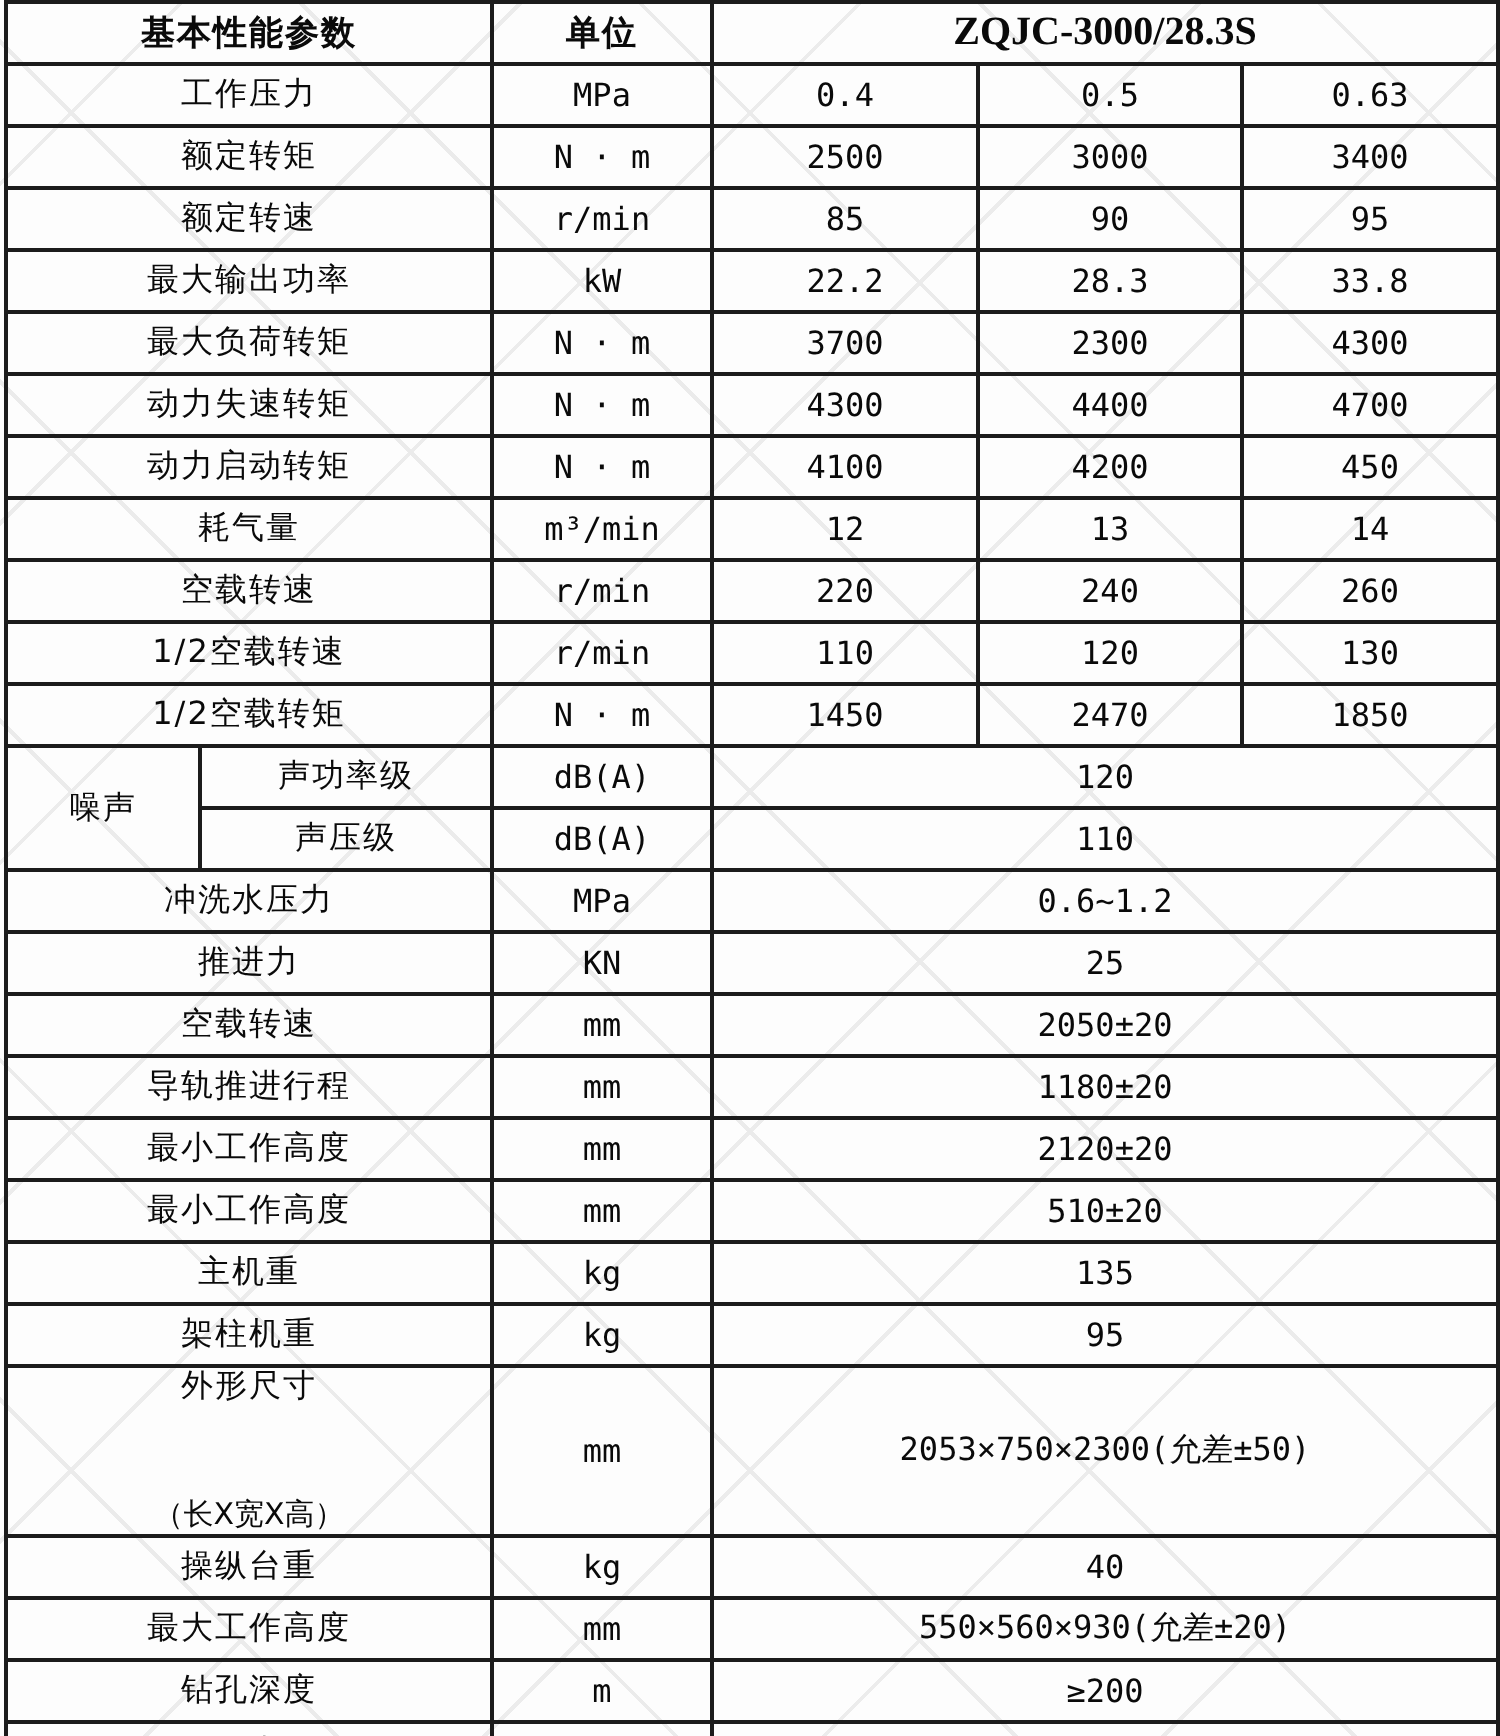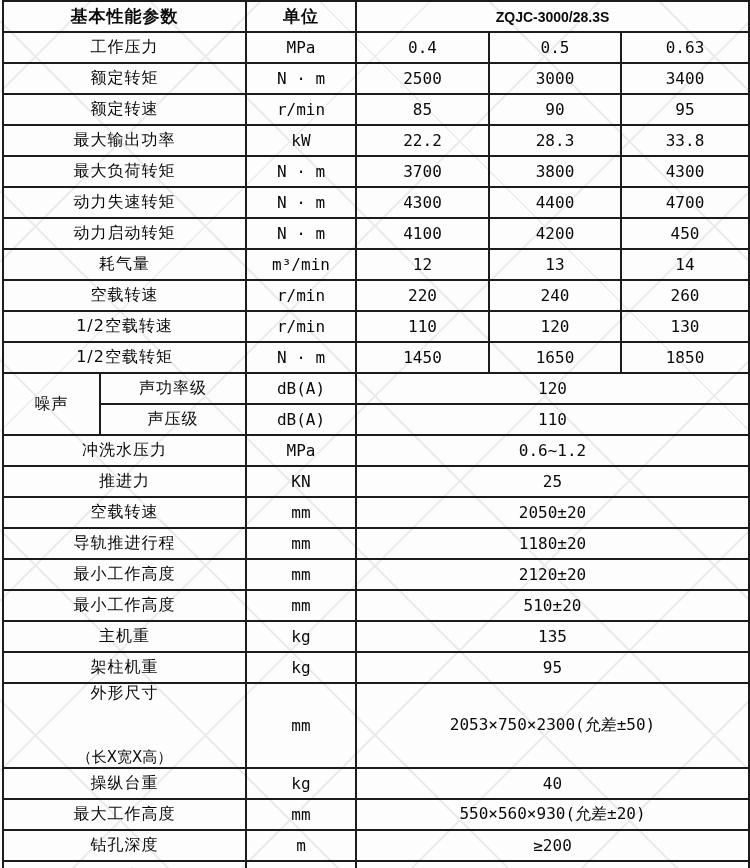--- a/index.html
+++ b/index.html
@@ -49,22 +49,22 @@
     white-space: nowrap;
   }
   .spec-table tr { height: 31px; border-radius: 13px; }
   .spec-table tr.tall-row { height: 62px; }
   .header-row th {
     font-size: 17px;
     font-weight: bold;
     letter-spacing: 1px;
   }
   .header-row th.model-cell {
-    font-family: Liberation Sans, sans-serif;
-    font-size: 14px;
+    font-family: Liberation Serif, serif;
+    font-size: 20px;
     letter-spacing: 0;
   }
   td.lbl {
     font-size: 16px;
     letter-spacing: 1px;
   }
   td.lbl .lbl-line2 {
     display: block;
     font-size: 15px;
     letter-spacing: 0;
@@ -123,21 +123,21 @@
       <td class="lbl" colspan="2">最大输出功率</td>
       <td class="val">kW</td>
       <td class="val">22.2</td>
       <td class="val">28.3</td>
       <td class="val">33.8</td>
     </tr>
     <tr>
       <td class="lbl" colspan="2">最大负荷转矩</td>
       <td class="val">N · m</td>
       <td class="val">3700</td>
-      <td class="val">3800</td>
+      <td class="val">2300</td>
       <td class="val">4300</td>
     </tr>
     <tr>
       <td class="lbl" colspan="2">动力失速转矩</td>
       <td class="val">N · m</td>
       <td class="val">4300</td>
       <td class="val">4400</td>
       <td class="val">4700</td>
     </tr>
     <tr>
@@ -165,21 +165,21 @@
       <td class="lbl" colspan="2">1/2空载转速</td>
       <td class="val">r/min</td>
       <td class="val">110</td>
       <td class="val">120</td>
       <td class="val">130</td>
     </tr>
     <tr>
       <td class="lbl" colspan="2">1/2空载转矩</td>
       <td class="val">N · m</td>
       <td class="val">1450</td>
-      <td class="val">1650</td>
+      <td class="val">2470</td>
       <td class="val">1850</td>
     </tr>
 
     <tr>
       <td class="lbl" rowspan="2">噪声</td>
       <td class="lbl">声功率级</td>
       <td class="val">dB(A)</td>
       <td class="val" colspan="3">120</td>
     </tr>
     <tr>

